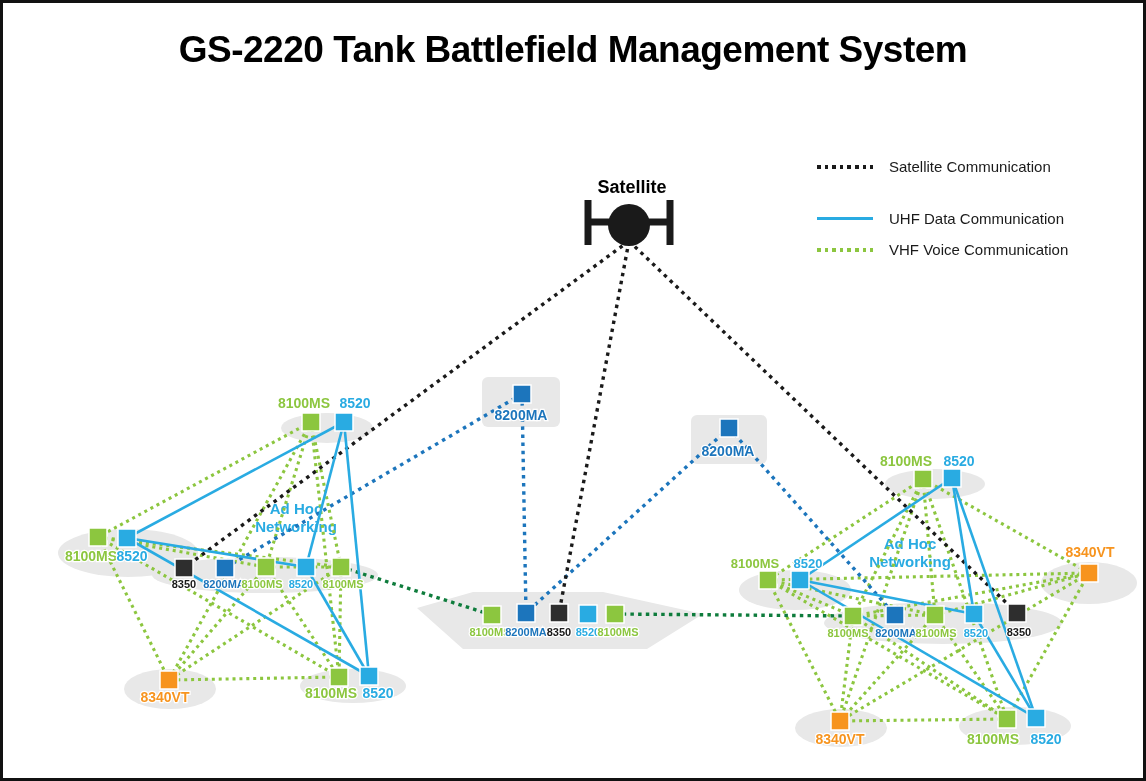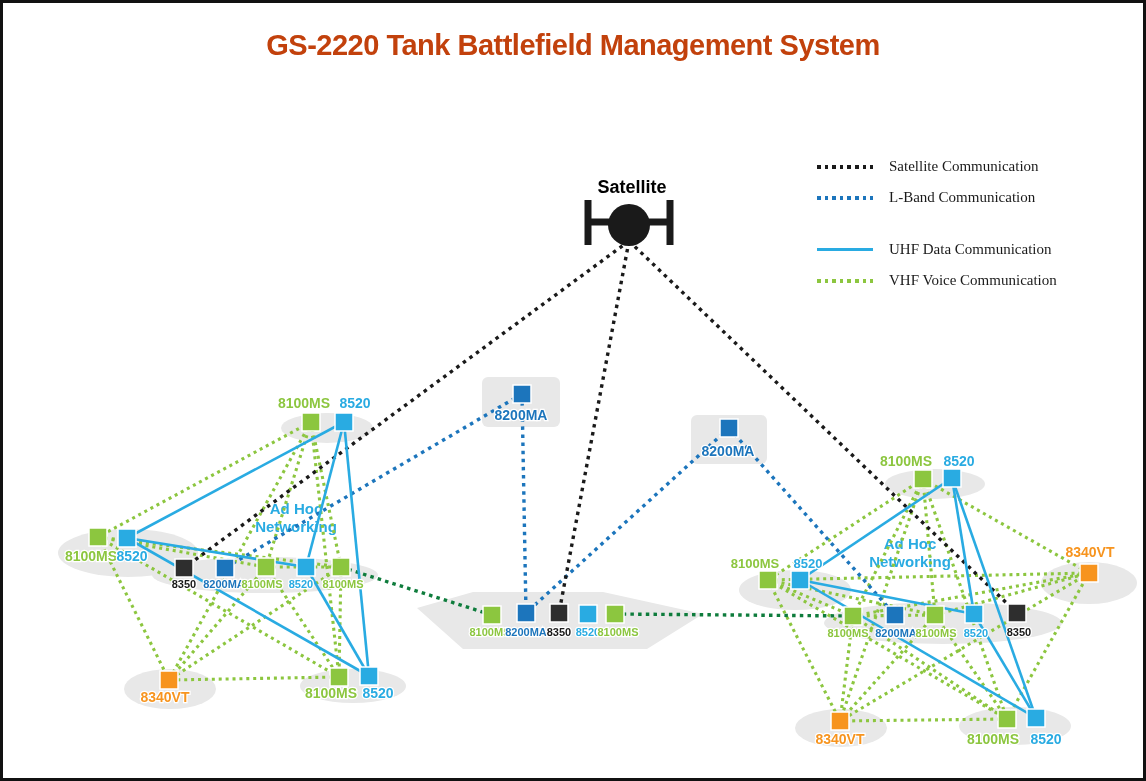--- a/index.html
+++ b/index.html
@@ -3,24 +3,24 @@
 <meta charset="utf-8">
 <style>
   html,body{margin:0;padding:0;background:#888;}
   #page{
     position:relative;width:1146px;height:781px;box-sizing:border-box;
     background:#ffffff;border:3px solid #111;overflow:hidden;
     font-family:"Liberation Sans","DejaVu Sans",sans-serif;
   }
   #title{
     position:absolute;top:26px;left:0;right:0;text-align:center;
-    font-size:29px;font-weight:700;letter-spacing:-0.5px;color:#c2410c;
+    font-size:37px;font-weight:700;letter-spacing:-0.5px;color:#000000;
   }
   #diagram{position:absolute;left:0;top:0;}
-  #legend{position:absolute;left:814px;top:148px;font-family:Liberation Serif, serif;}
+  #legend{position:absolute;left:814px;top:148px;}
   .legend-row{display:flex;align-items:center;height:31px;}
   .legend-row.gap{margin-top:21px;}
   .swatch{width:56px;height:4px;margin-right:16px;flex:0 0 auto;}
   .legend-label{font-size:15px;color:#1a1a1a;white-space:nowrap;}
   svg text{font-family:"Liberation Sans","DejaVu Sans",sans-serif;}
 </style>
 </head>
 <body>
 
 <div id="page">
@@ -171,24 +171,20 @@
       <text x="837" y="741" text-anchor="middle" font-size="14" font-weight="bold" fill="#f7941e" stroke="#ffffff" stroke-width="2.5" paint-order="stroke">8340VT</text>
       <text x="990" y="741" text-anchor="middle" font-size="14" font-weight="bold" fill="#8cc63f" stroke="#ffffff" stroke-width="2.5" paint-order="stroke">8100MS</text>
       <text x="1043" y="741" text-anchor="middle" font-size="14" font-weight="bold" fill="#29abe2" stroke="#ffffff" stroke-width="2.5" paint-order="stroke">8520</text>
     </svg>
 
   <div id="legend">
     <div class="legend-row">
       <span class="swatch" style="height: 4px; background: repeating-linear-gradient(90deg, rgb(26, 26, 26) 0px, rgb(26, 26, 26) 3.5px, transparent 3.5px, transparent 7.6px);"></span>
       <span class="legend-label">Satellite Communication</span>
     </div>
-    <div class="legend-row">
-      <span class="swatch" style="height: 4px; background: repeating-linear-gradient(90deg, rgb(28, 117, 188) 0px, rgb(28, 117, 188) 3.5px, transparent 3.5px, transparent 7.6px);"></span>
-      <span class="legend-label">L-Band Communication</span>
-    </div>
     <div class="legend-row gap">
       <span class="swatch" style="height: 3px; background: rgb(41, 171, 226);"></span>
       <span class="legend-label">UHF Data Communication</span>
     </div>
     <div class="legend-row">
       <span class="swatch" style="height: 4px; background: repeating-linear-gradient(90deg, rgb(140, 198, 63) 0px, rgb(140, 198, 63) 3.5px, transparent 3.5px, transparent 7.6px);"></span>
       <span class="legend-label">VHF Voice Communication</span>
     </div>
   </div>
 </div>

